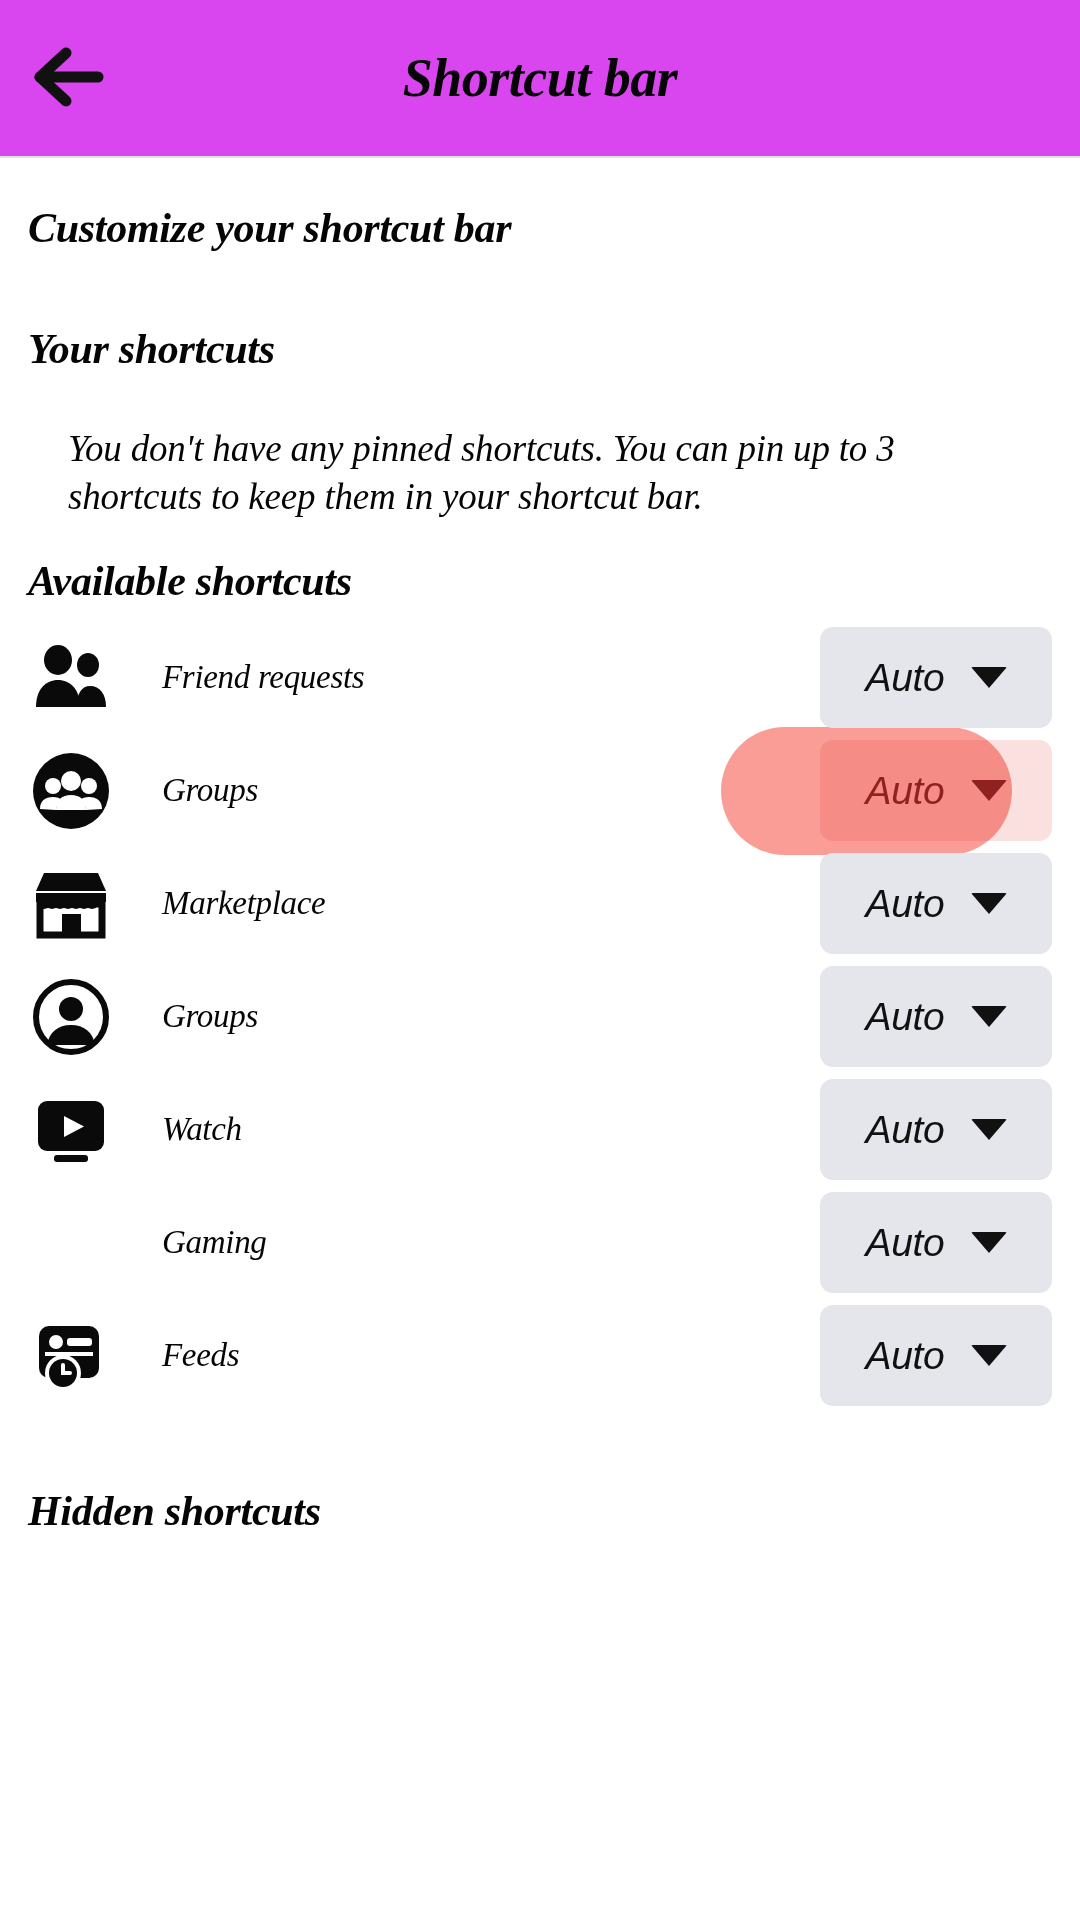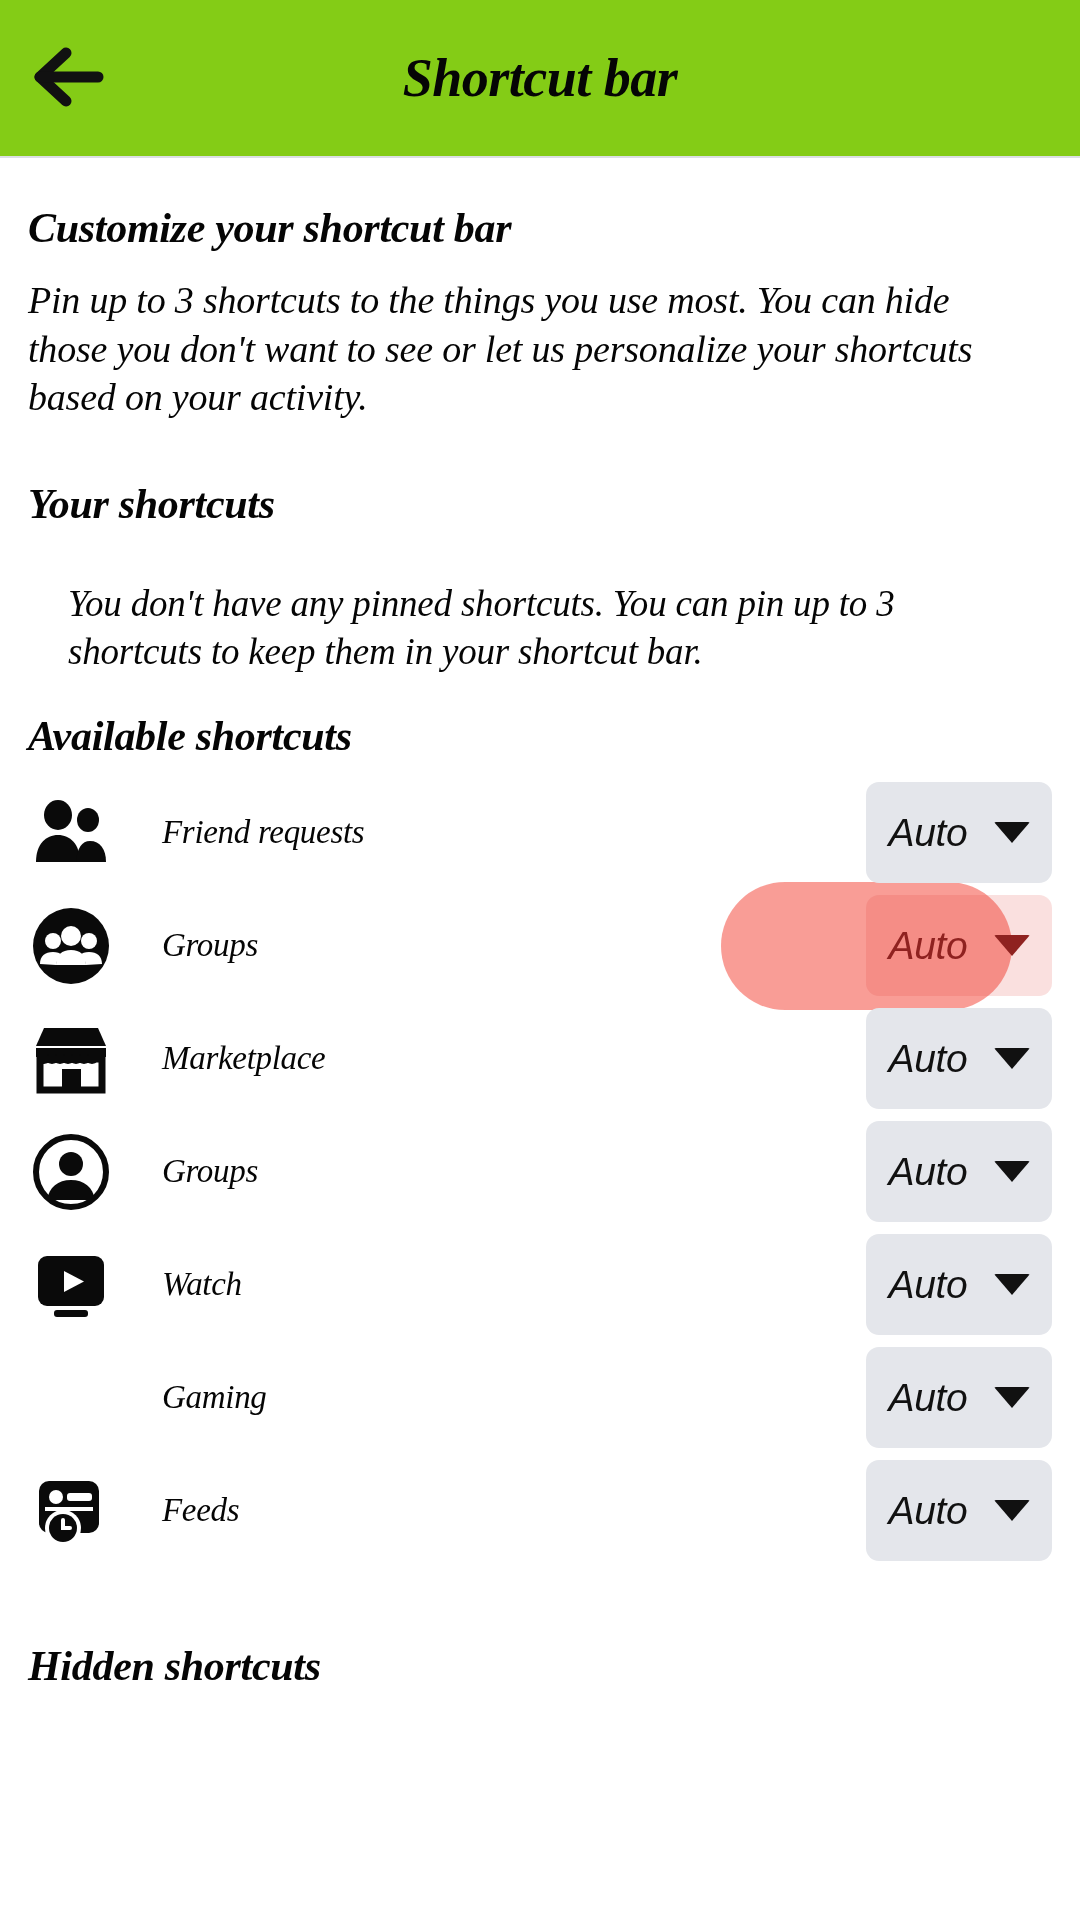--- a/index.html
+++ b/index.html
@@ -14,21 +14,21 @@
     font-family: "Liberation Serif", "DejaVu Serif", serif;
     color: #050505;
     overflow: hidden;
     position: relative;
   }
 
   
   .header {
     position: relative;
     height: 158px;
-    background: #84cc16;
+    background: #d946ef;
     border-bottom: 2px solid #dcdfe3;
     display: flex;
     align-items: center;
   }
 
   .back-btn {
     position: absolute;
     left: 26px;
     top: 50%;
     transform: translateY(-50%);
@@ -70,21 +70,21 @@
   .intro-body {
     margin-top: 24px;
     font-size: 38px;
     font-style: italic;
     line-height: 1.28;
     letter-spacing: -0.2px;
     max-width: 1000px;
   }
 
   .your-shortcuts-title {
-    margin-top: 58px;
+    margin-top: 73px;
   }
 
   .empty-state {
     margin-top: 52px;
     margin-left: 40px;
     margin-right: 40px;
     font-size: 37px;
     font-style: italic;
     line-height: 1.30;
     letter-spacing: -0.2px;
@@ -122,21 +122,21 @@
     margin-left: 50px;
     font-size: 33px;
     font-style: italic;
     letter-spacing: -0.3px;
     flex: 1;
   }
 
   
   .auto-btn {
     position: relative;
-    width: 186px;
+    width: 232px;
     height: 101px;
     border-radius: 13px;
     background: #e4e6eb;
     display: flex;
     align-items: center;
     justify-content: center;
     gap: 26px;
     cursor: pointer;
     border: none;
     z-index: 2;
@@ -197,21 +197,20 @@
         <path d="M9 31 L66 31" stroke="#111" stroke-width="11" stroke-linecap="round" fill="none"></path>
       </svg>
     </span>
   </button>
   <div class="page-title">Shortcut bar</div>
 </div>
 
 <div class="content">
 
   <div class="section-title intro-title">Customize your shortcut bar</div>
-  <div class="intro-body">Pin up to 3 shortcuts to the things you use most. You can hide those you don't want to see or let us personalize your shortcuts based on your activity.</div>
 
   <div class="section-title your-shortcuts-title">Your shortcuts</div>
   <div class="empty-state">You don't have any pinned shortcuts. You can pin up to 3 shortcuts to keep them in your shortcut bar.</div>
 
   <div class="section-title available-title">Available shortcuts</div>
 
   <div class="rows">
 
     <div class="row">
       <div class="row-icon">

